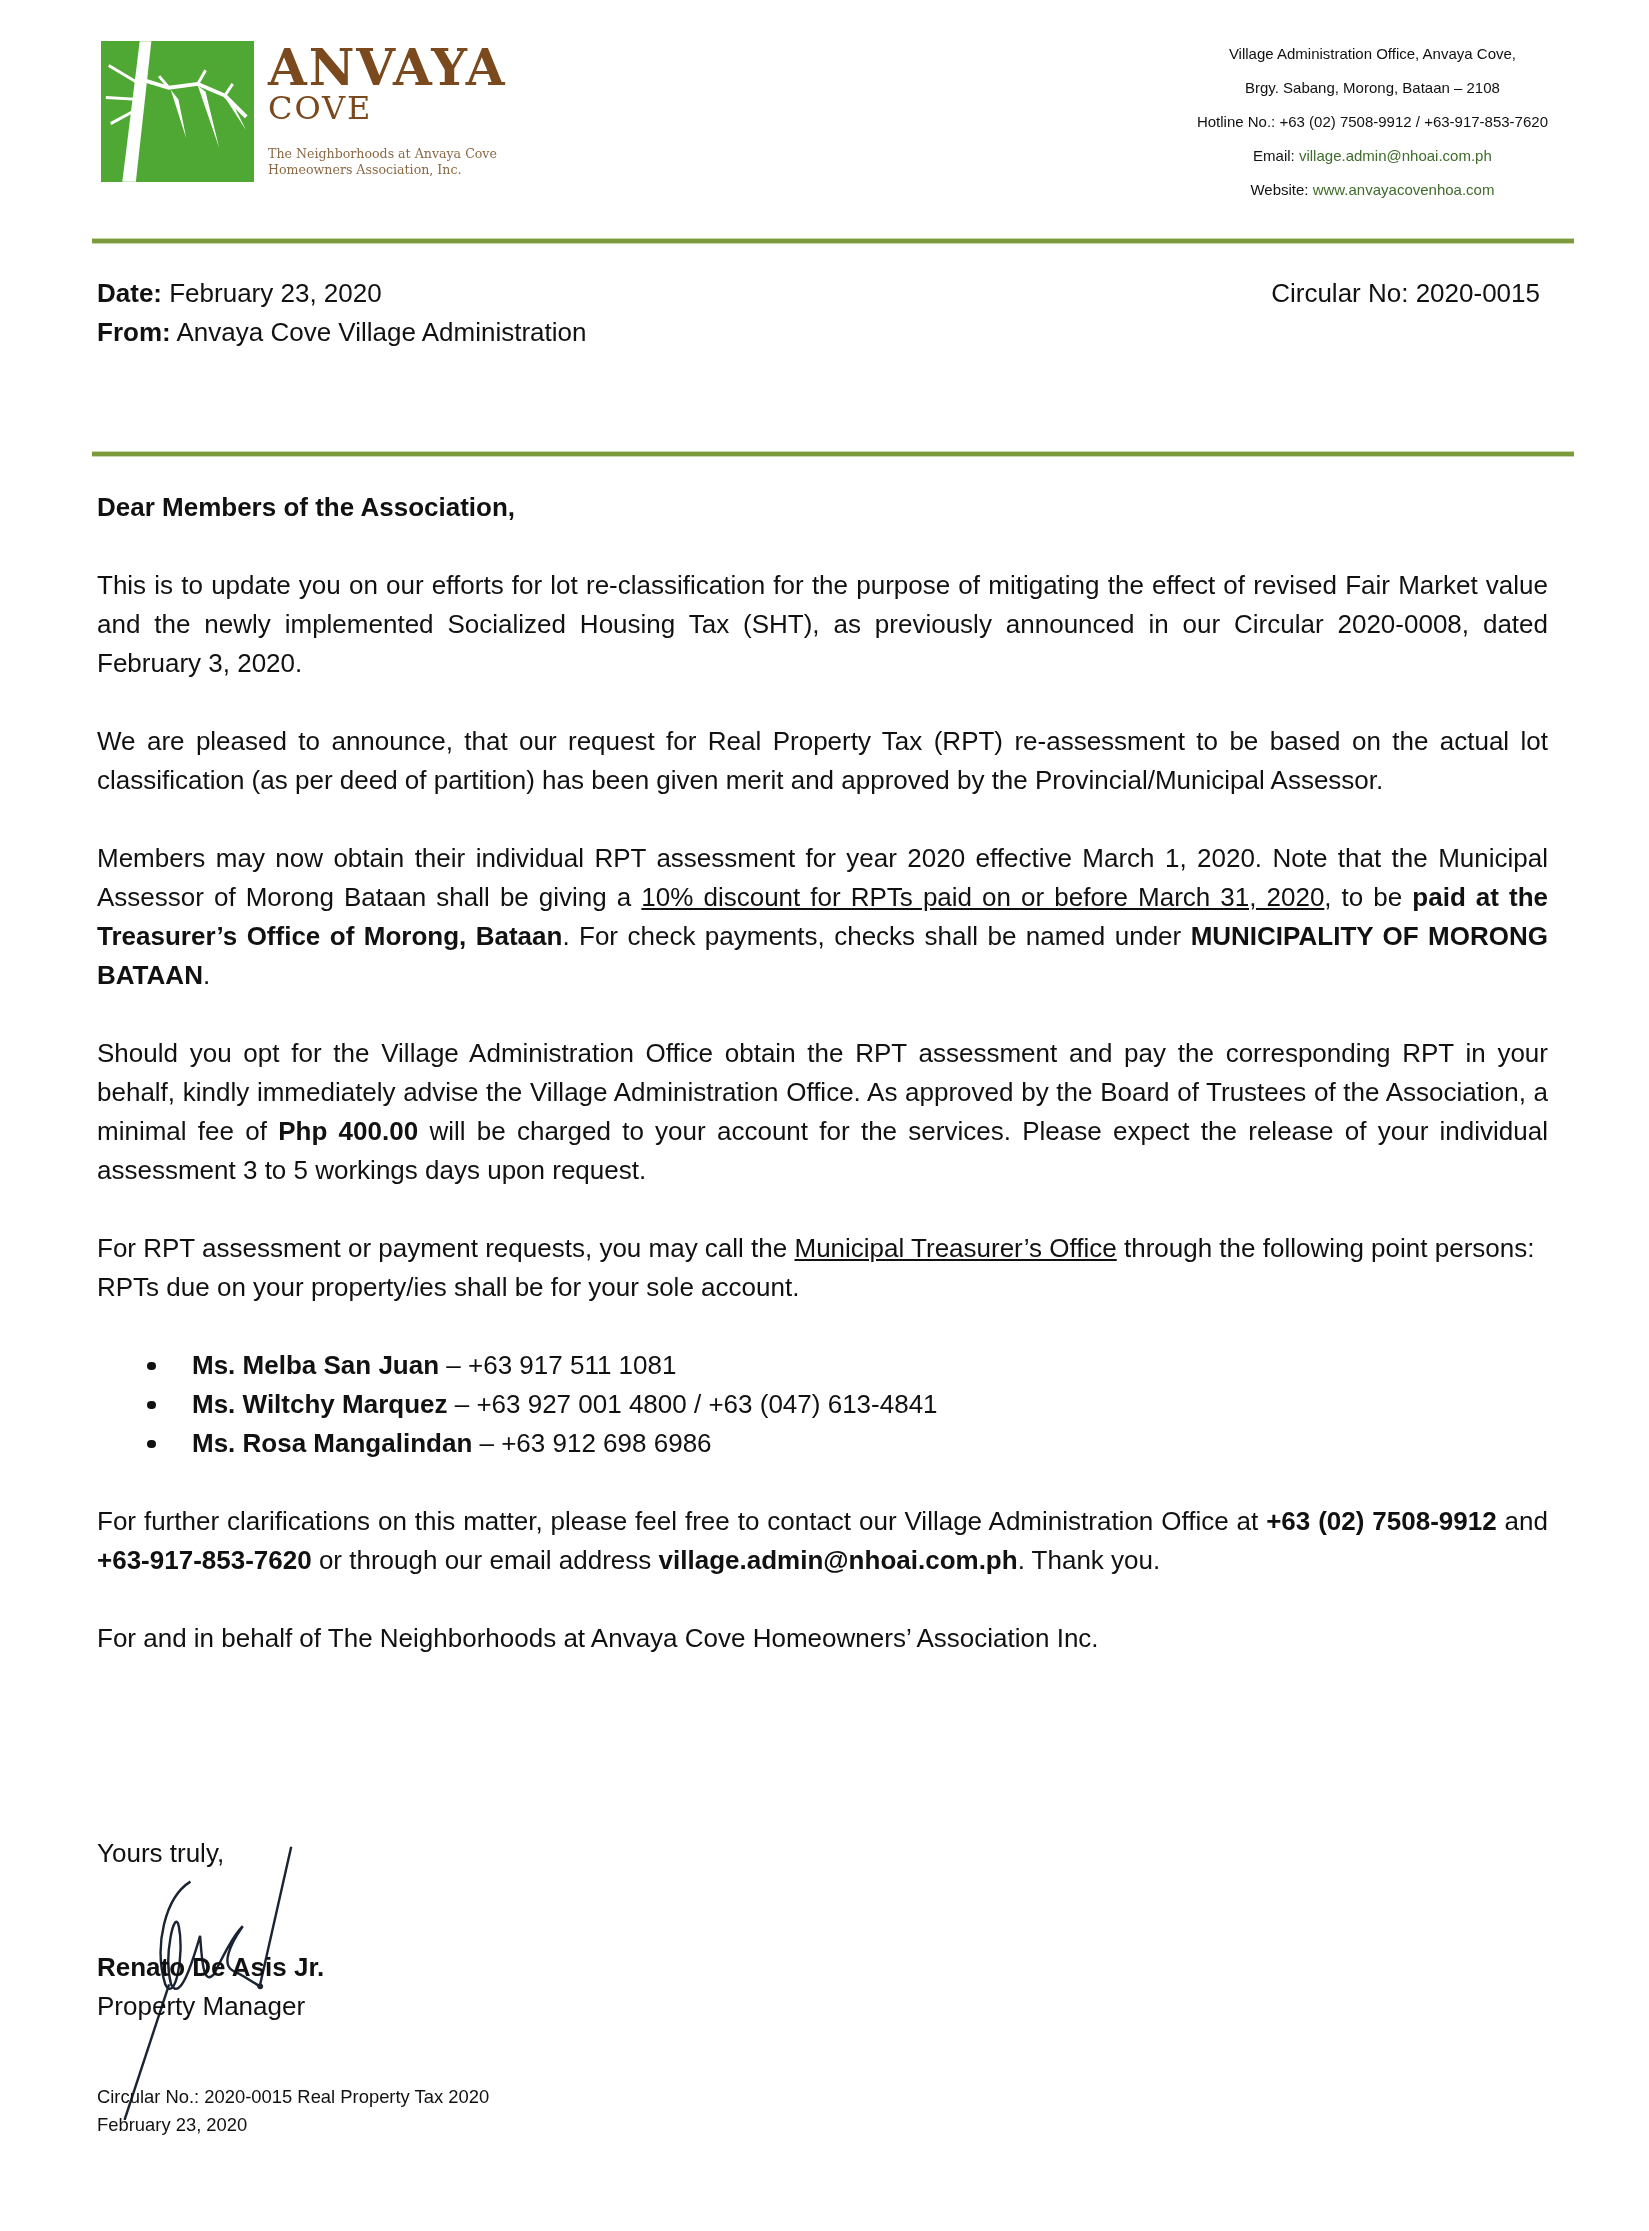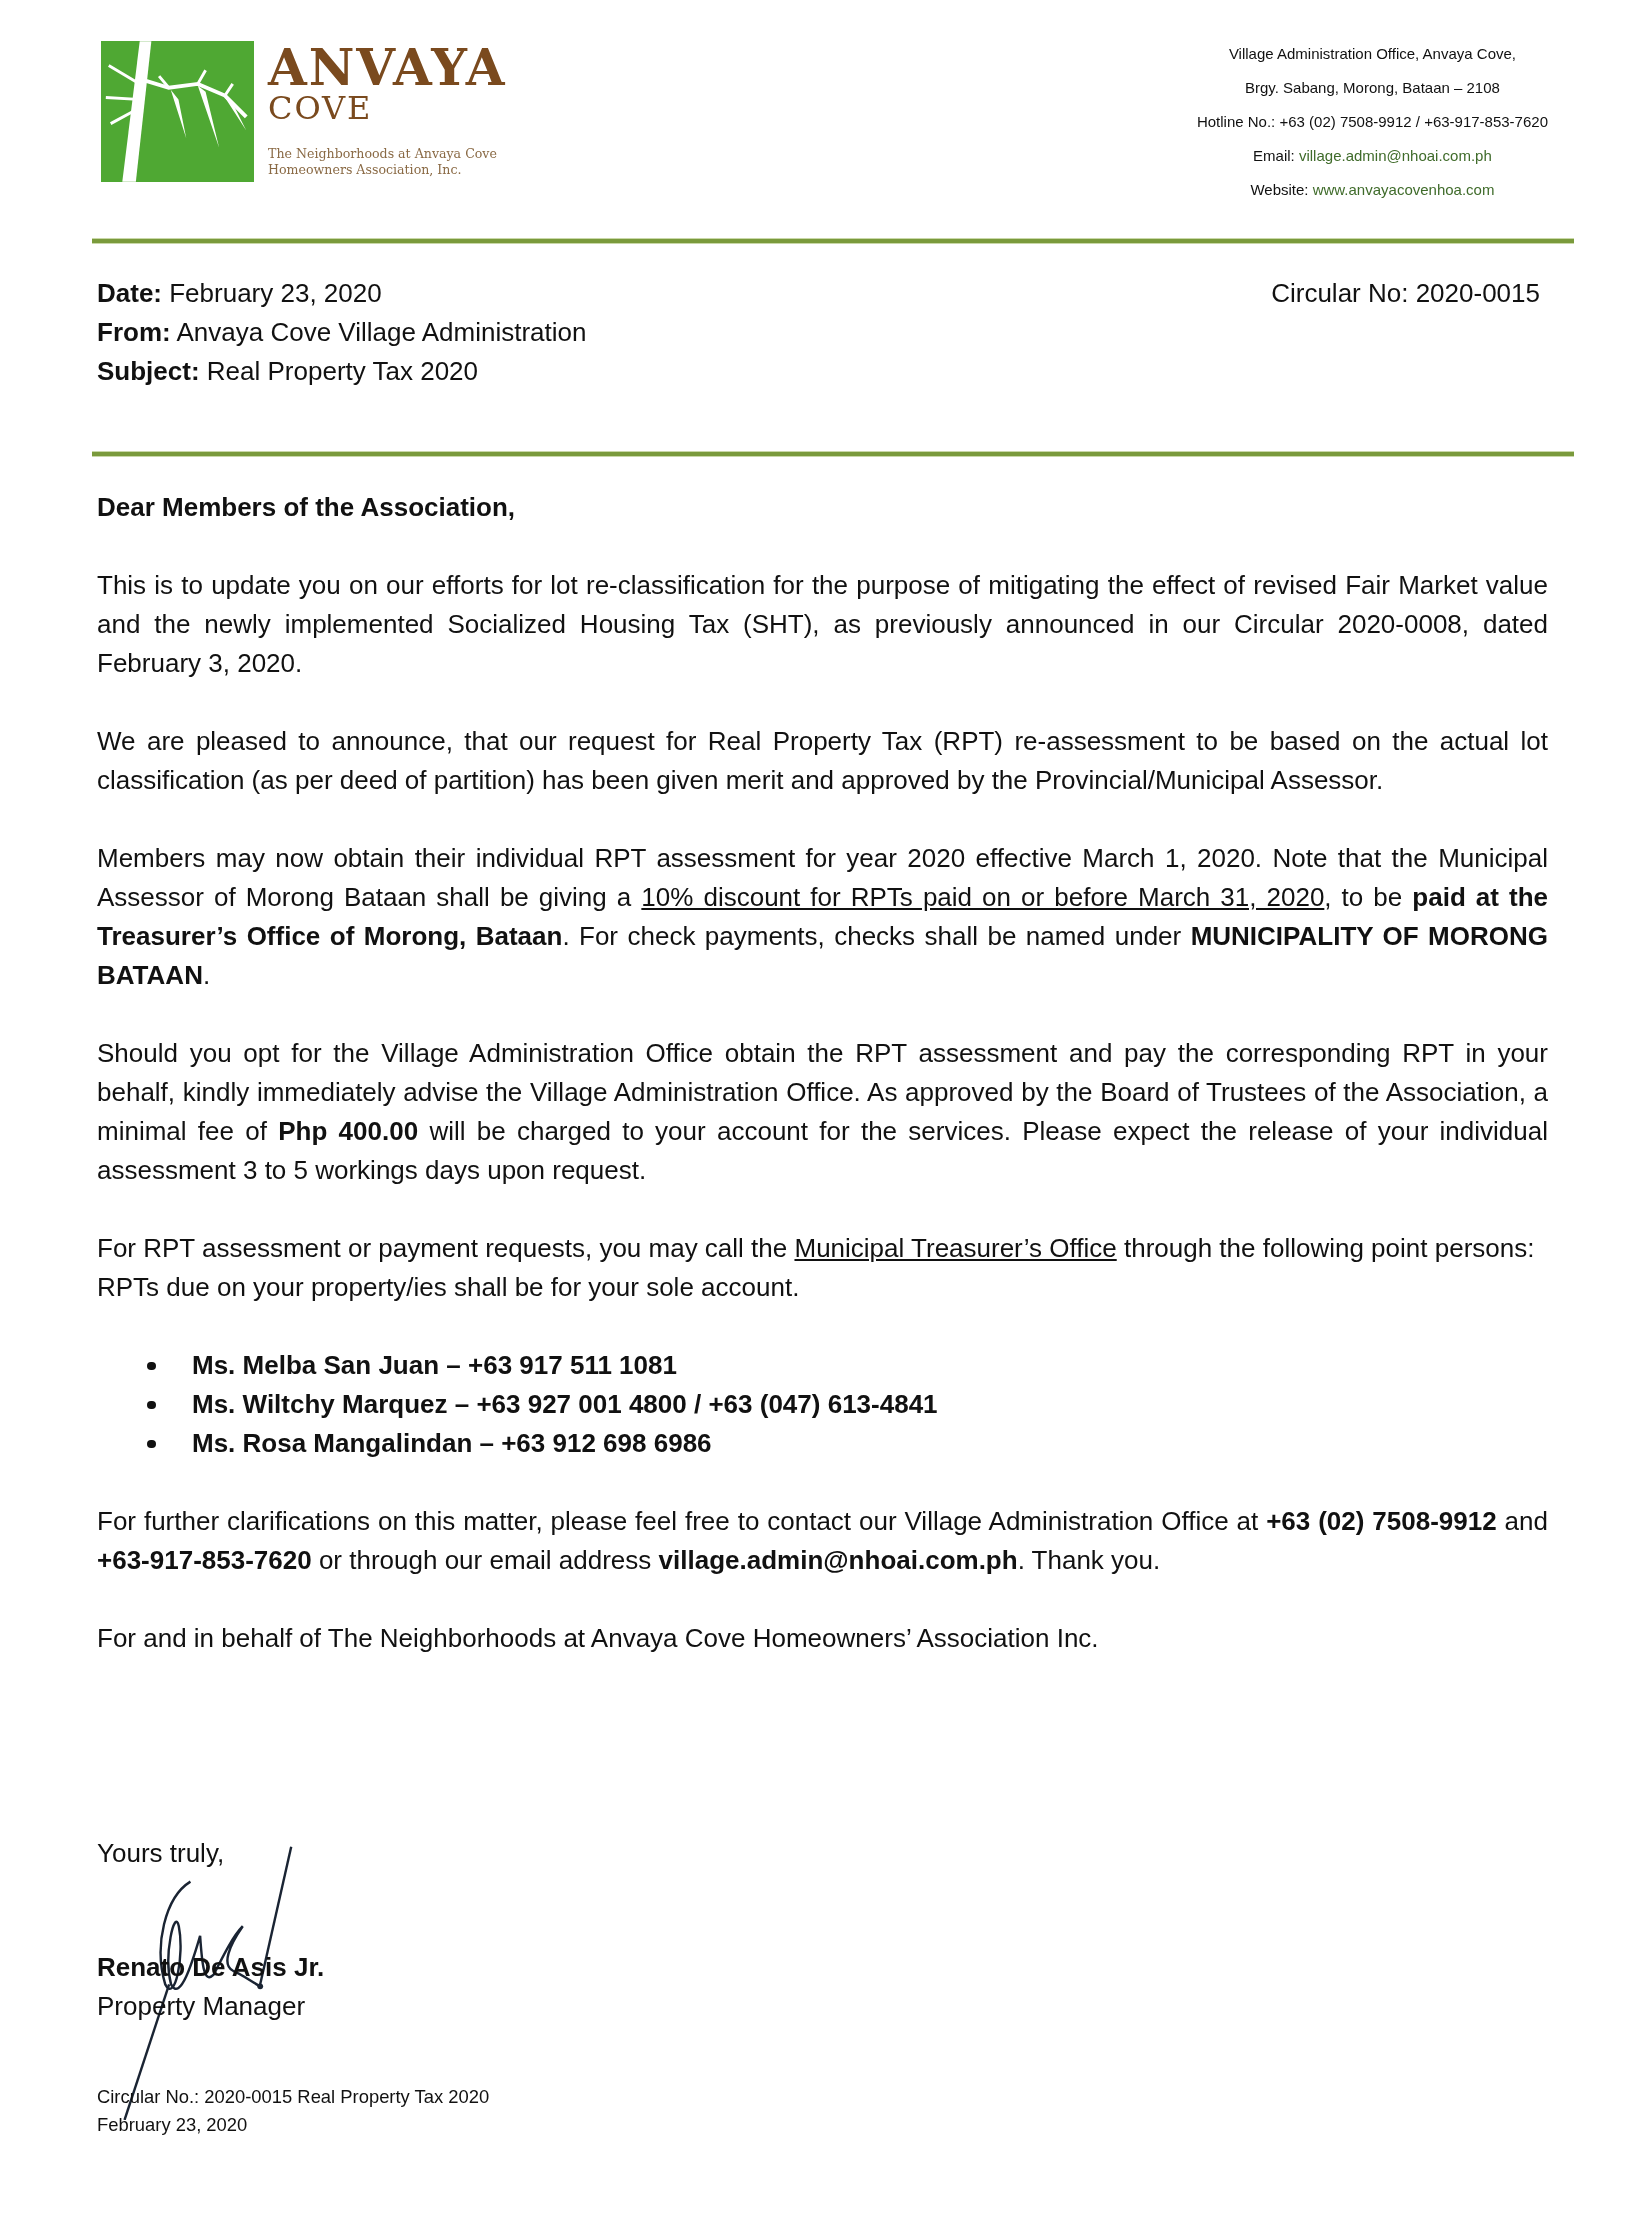--- a/index.html
+++ b/index.html
@@ -43,21 +43,21 @@
   .circular { position: absolute; right: 110px; top: 274px; font-size: 26px; line-height: 39px; }
 
   
   .body-text {
     position: absolute; left: 97px; top: 488px; width: 1451px;
     font-size: 26px; line-height: 39px;
   }
   .body-text p { margin: 0 0 39px 0; text-align: justify; }
   .greeting { font-weight: bold; }
   .u { text-decoration: underline; }
-  .contacts { list-style: none; margin: 0; padding: 0 0 0 50px; font-weight: bold; }
+  .contacts { list-style: none; margin: 0; padding: 0 0 0 50px; }
   .contacts li { position: relative; padding-left: 45px; margin: 0; }
   .contacts li::before {
     content: ""; position: absolute; left: 0; top: 15.5px; width: 8.7px; height: 8.7px;
     border-radius: 50%; background: #111;
   }
   .sp { height: 39px; }
 
   
   .closing { position: absolute; left: 97px; top: 1834px; font-size: 26px; line-height: 39px; }
   .signer { position: absolute; left: 97px; top: 1948px; font-size: 26px; line-height: 39px; }
@@ -96,21 +96,20 @@
     <div>Hotline No.: +63 (02) 7508-9912 / +63-917-853-7620</div>
     <div><span>Email: </span><span class="green">village.admin@nhoai.com.ph</span></div>
     <div><span>Website: </span><span class="green">www.anvayacovenhoa.com</span></div>
   </div>
 
   <div class="rule rule-top"></div>
 
   <div class="memo">
     <div><b>Date:</b><span> February 23, 2020</span></div>
     <div><b>From:</b><span> Anvaya Cove Village Administration</span></div>
-    <div><b>Subject:</b><span> Real Property Tax 2020</span></div>
   </div>
   <div class="circular">Circular No: 2020-0015</div>
 
   <div class="rule rule-bottom"></div>
 
   <div class="body-text">
     <p class="greeting">Dear Members of the Association,</p>
     <p>This is to update you on our efforts for lot re-classification for the purpose of mitigating the effect of revised Fair Market value and the newly implemented Socialized Housing Tax (SHT), as previously announced in our Circular 2020-0008, dated February 3, 2020.</p>
     <p>We are pleased to announce, that our request for Real Property Tax (RPT) re-assessment to be based on the actual lot classification (as per deed of partition) has been given merit and approved by the Provincial/Municipal Assessor.</p>
     <p><span>Members may now obtain their individual RPT assessment for year 2020 effective March 1, 2020. Note that the Municipal Assessor of Morong Bataan shall be giving a </span><span class="u">10% discount for RPTs paid on or before March 31, 2020</span><span>, to be </span><b>paid at the Treasurer’s Office of Morong, Bataan</b><span>. For check payments, checks shall be named under </span><b>MUNICIPALITY OF MORONG BATAAN</b><span>.</span></p>

